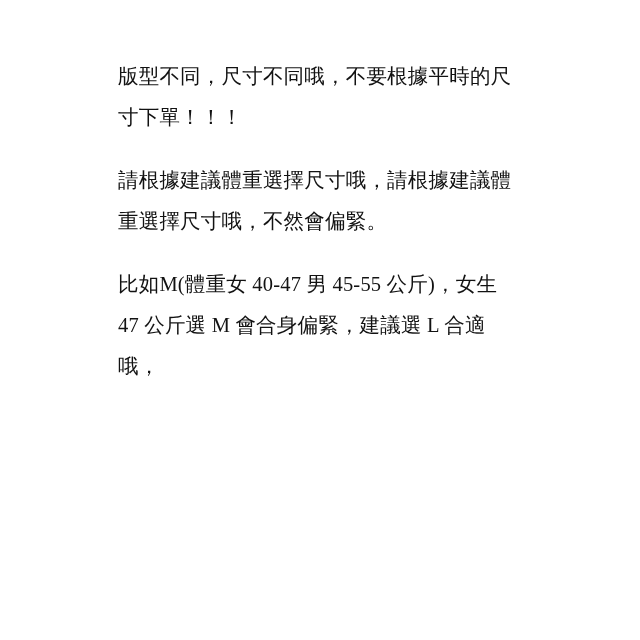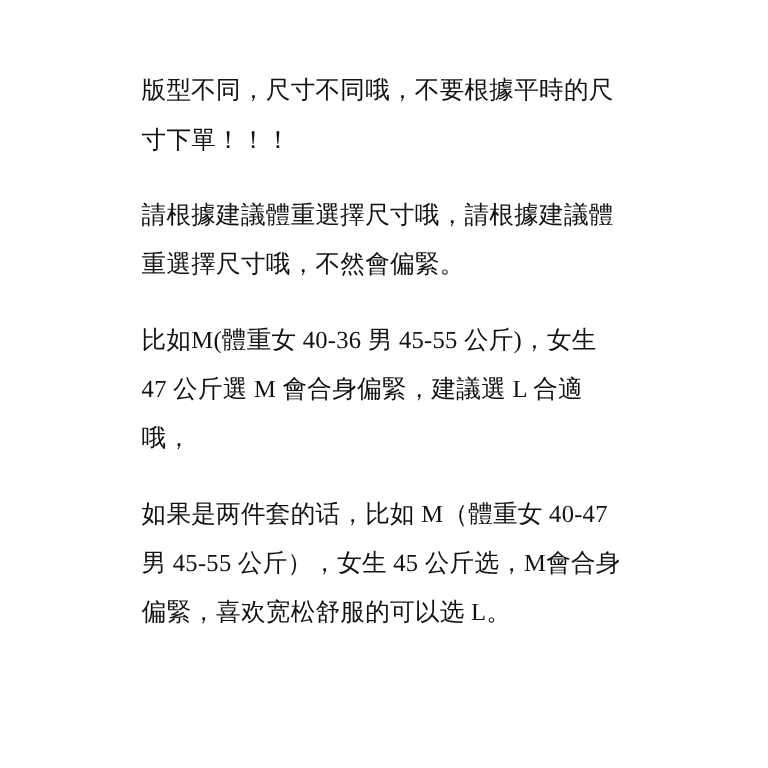--- a/index.html
+++ b/index.html
@@ -37,16 +37,15 @@
     margin-bottom: 0;
   }
 </style>
 </head>
 <body>
 
 <div class="page">
   <div class="doc-body">
     <p class="para">版型不同，尺寸不同哦，不要根據平時的尺寸下單！！！</p>
     <p class="para">請根據建議體重選擇尺寸哦，請根據建議體重選擇尺寸哦，不然會偏緊。</p>
-    <p class="para">比如M(體重女 40-36 男 45-55 公斤)，女生 47 公斤選 M 會合身偏緊，建議選 L 合適哦，</p>
-    <p class="para">如果是两件套的话，比如 M（體重女 40-47 男 45-55 公斤），女生 45 公斤选，M會合身偏緊，喜欢宽松舒服的可以选 L。</p>
+    <p class="para">比如M(體重女 40-47 男 45-55 公斤)，女生 47 公斤選 M 會合身偏緊，建議選 L 合適哦，</p>
   </div>
 </div>
 
 </body></html>

